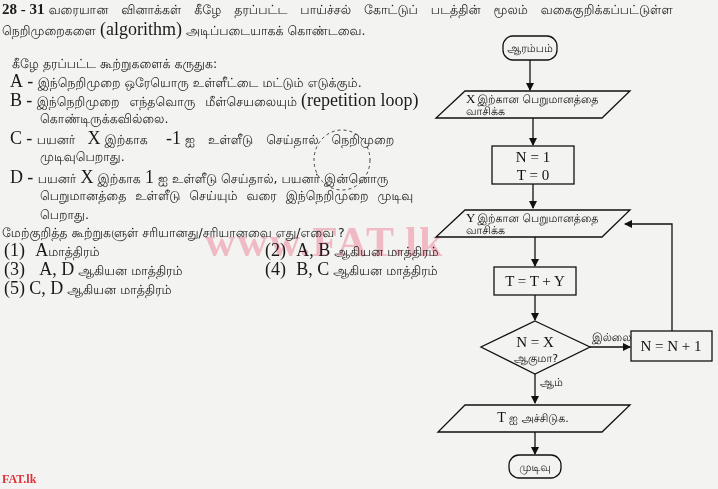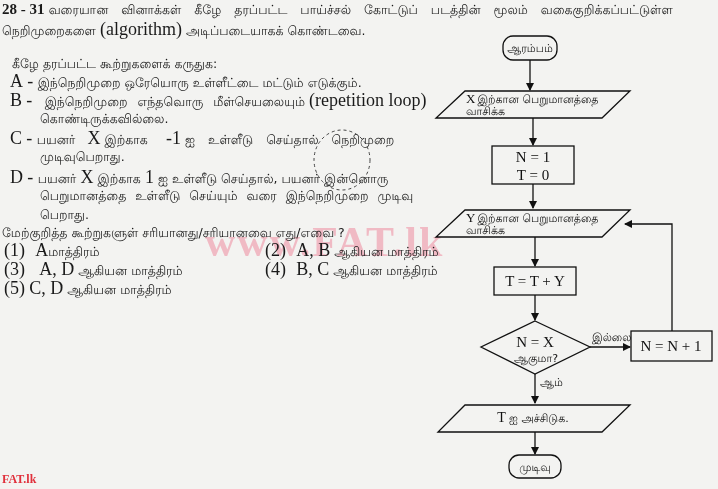--- a/index.html
+++ b/index.html
@@ -53,21 +53,21 @@
 
     <div class="txt" style="left:10px; top:74px;">
       <span class="latin">A</span>
       <span class="latin"> - </span>
       <span class="tamil">இந்நெறிமுறை ஒரேயொரு உள்ளீட்டை மட்டும் எடுக்கும்.</span>
     </div>
 
     <div class="txt" style="left:10px; top:93px;">
       <span class="latin">B</span>
       <span class="latin"> - </span>
-      <span class="tamil" style="word-spacing:6px;margin-left:8px;">இந்நெறிமுறை எந்தவொரு மீள்செயலையும்</span>
+      <span class="tamil" style="word-spacing:6px;">இந்நெறிமுறை எந்தவொரு மீள்செயலையும்</span>
       <span class="latin">(repetition loop)</span>
     </div>
     <div class="txt tamil" style="left:40px; top:112px;">கொண்டிருக்கவில்லை.</div>
 
     <div class="txt" style="left:10px; top:131px;">
       <span class="latin">C</span>
       <span class="latin"> - </span>
       <span class="tamil">பயனர்</span>
       <span class="latin" style="margin-left:8px;">X</span>
       <span class="tamil">இற்காக</span>

